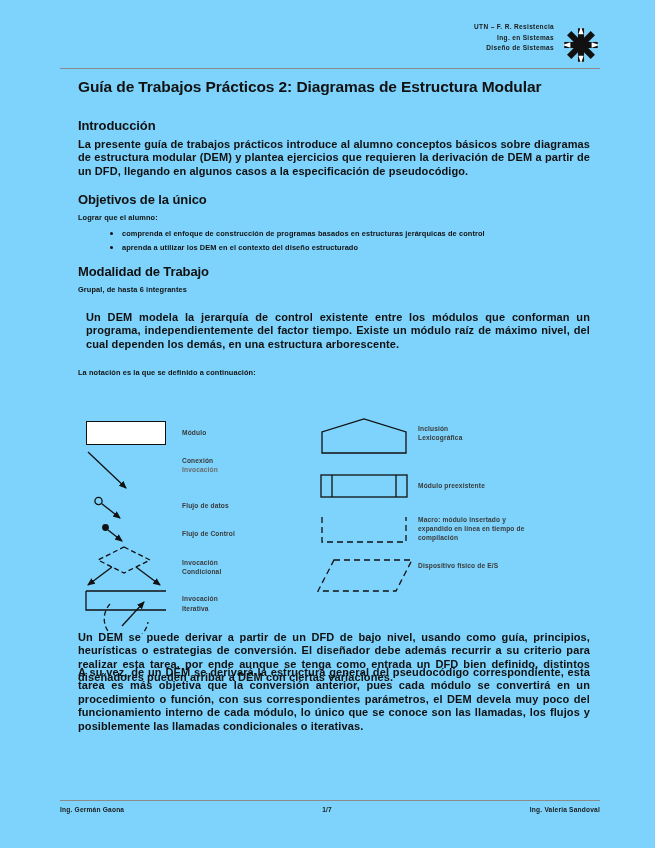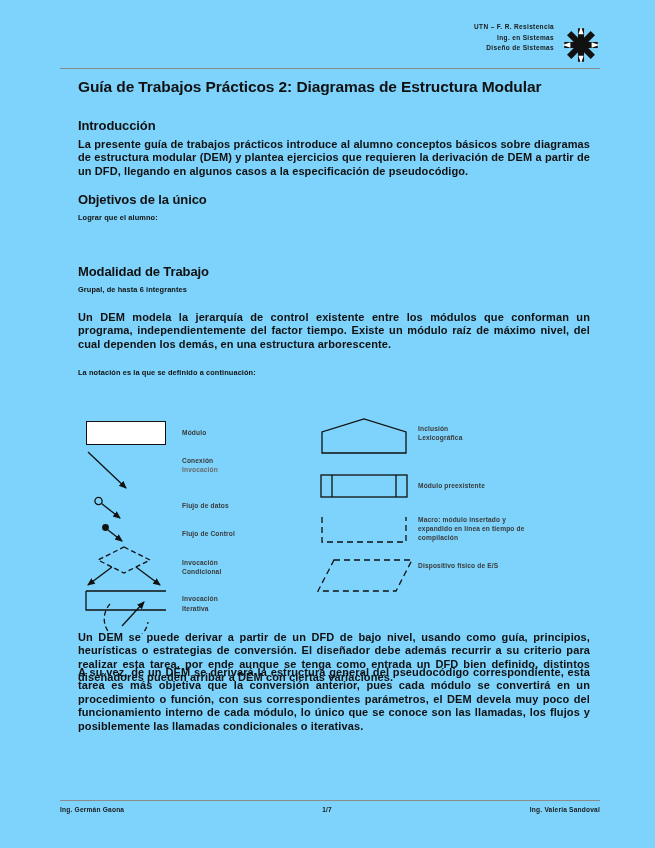--- a/index.html
+++ b/index.html
@@ -196,29 +196,33 @@
   <div class="doc-title">Guía de Trabajos Prácticos 2: Diagramas de Estructura Modular</div>
 
   <div class="blk" style="top:118px;">
     <h2 class="section">Introducción</h2>
     <p class="body" style="margin-top:5px;">La presente guía de trabajos prácticos introduce al alumno conceptos básicos sobre diagramas de estructura modular (DEM) y plantea ejercicios que requieren la derivación de DEM a partir de un DFD, llegando en algunos casos a la especificación de pseudocódigo.</p>
   </div>
 
   <div class="blk" style="top:192px;">
     <h2 class="section">Objetivos de la único</h2>
     <p class="small" style="margin-top:5px;">Lograr que el alumno:</p>
+    <ul class="bullets">
+      <li>comprenda el enfoque de construcción de programas basados en estructuras jerárquicas de control</li>
+      <li>aprenda a utilizar los DEM en el contexto del diseño estructurado</li>
+    </ul>
   </div>
 
   <div class="blk" style="top:264px;">
     <h2 class="section">Modalidad de Trabajo</h2>
     <p class="small" style="margin-top:5px;">Grupal, de hasta 6 integrantes</p>
   </div>
 
   <div class="blk" style="top:305px;">
-    <p class="body" style="margin-top:6px;">Un DEM modela la jerarquía de control existente entre los módulos que conforman un programa, independientemente del factor tiempo. Existe un módulo raíz de máximo nivel, del cual dependen los demás, en una estructura arborescente.</p>
+    <p class="body" style="margin-top:6px;margin-left:8px;">Un DEM modela la jerarquía de control existente entre los módulos que conforman un programa, independientemente del factor tiempo. Existe un módulo raíz de máximo nivel, del cual dependen los demás, en una estructura arborescente.</p>
     <p class="small" style="margin-top:16px;">La notación es la que se definido a continuación:</p>
   </div>
 
   <div class="notation">
 
     <div class="shape rect-module" style="left:8px; top:9px; width:78px; height:22px;"></div>
     <div class="nlabel" style="left:104px; top:16px;">Módulo</div>
 
     <svg class="shape" style="left:0px; top:36px; width:100px; height:48px;" viewBox="0 0 100 48">
       <defs>

